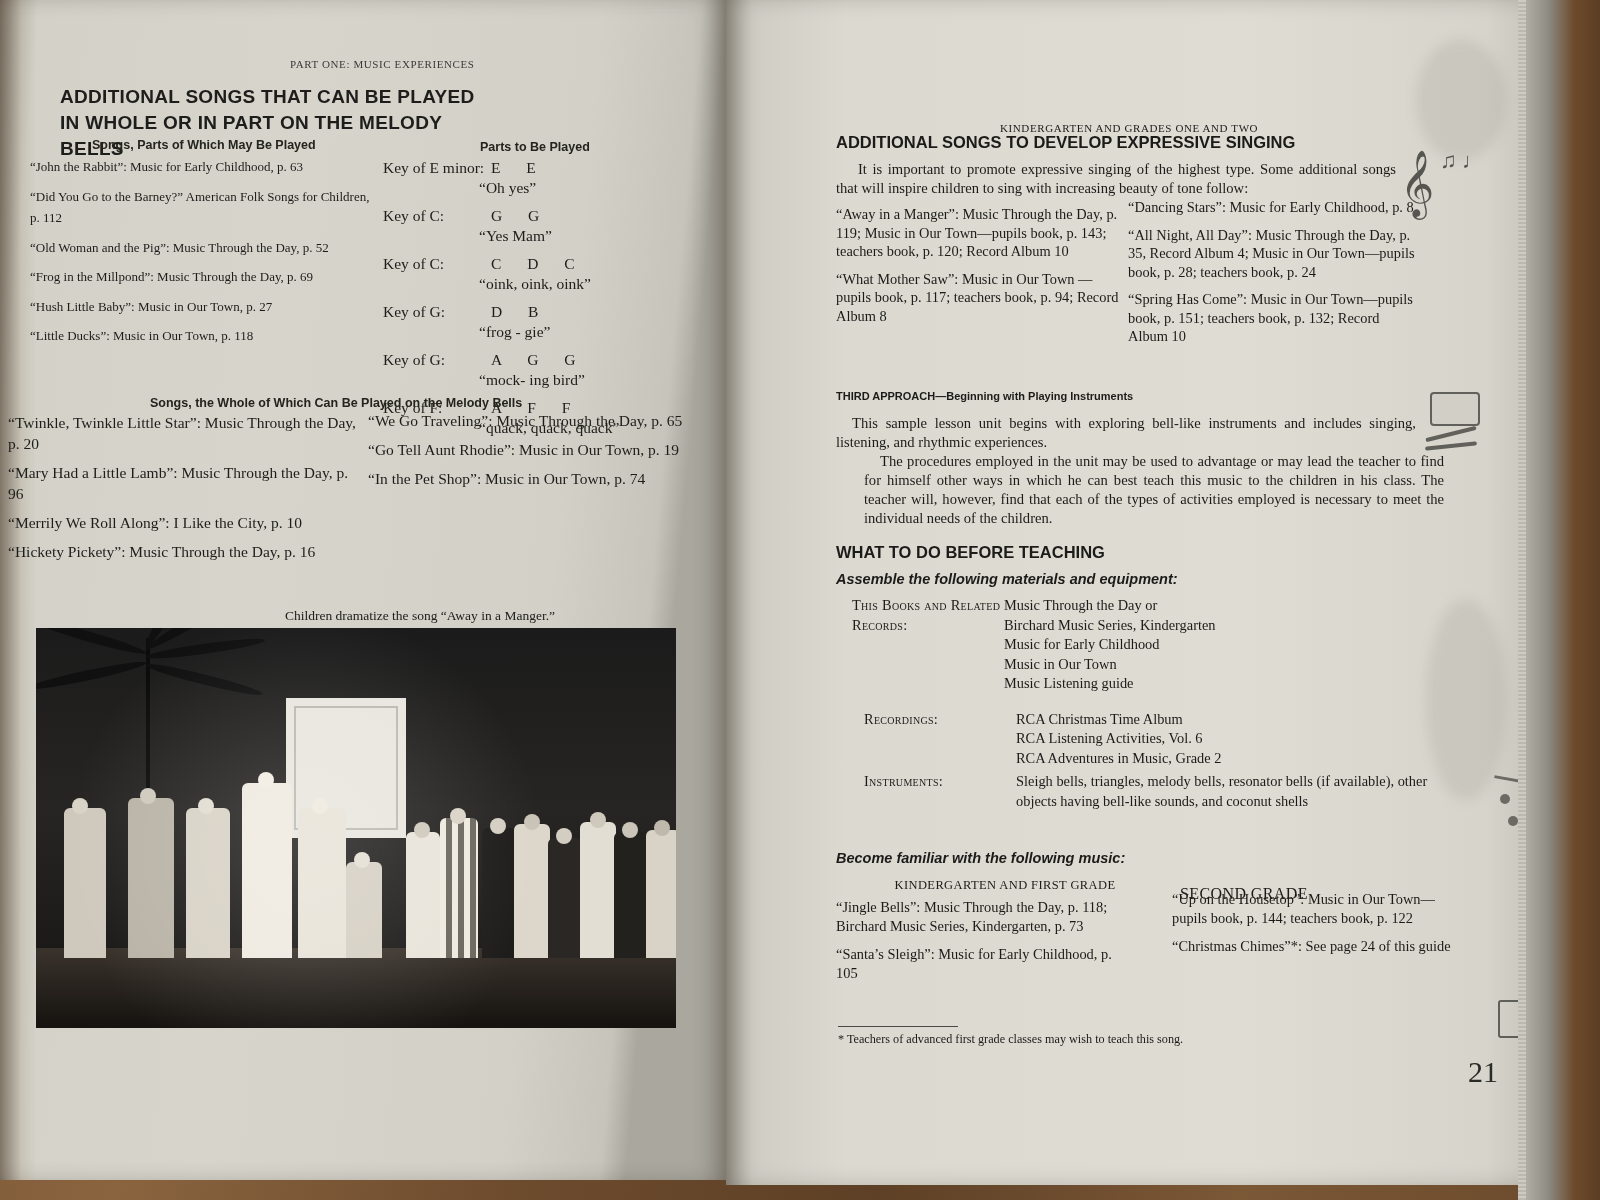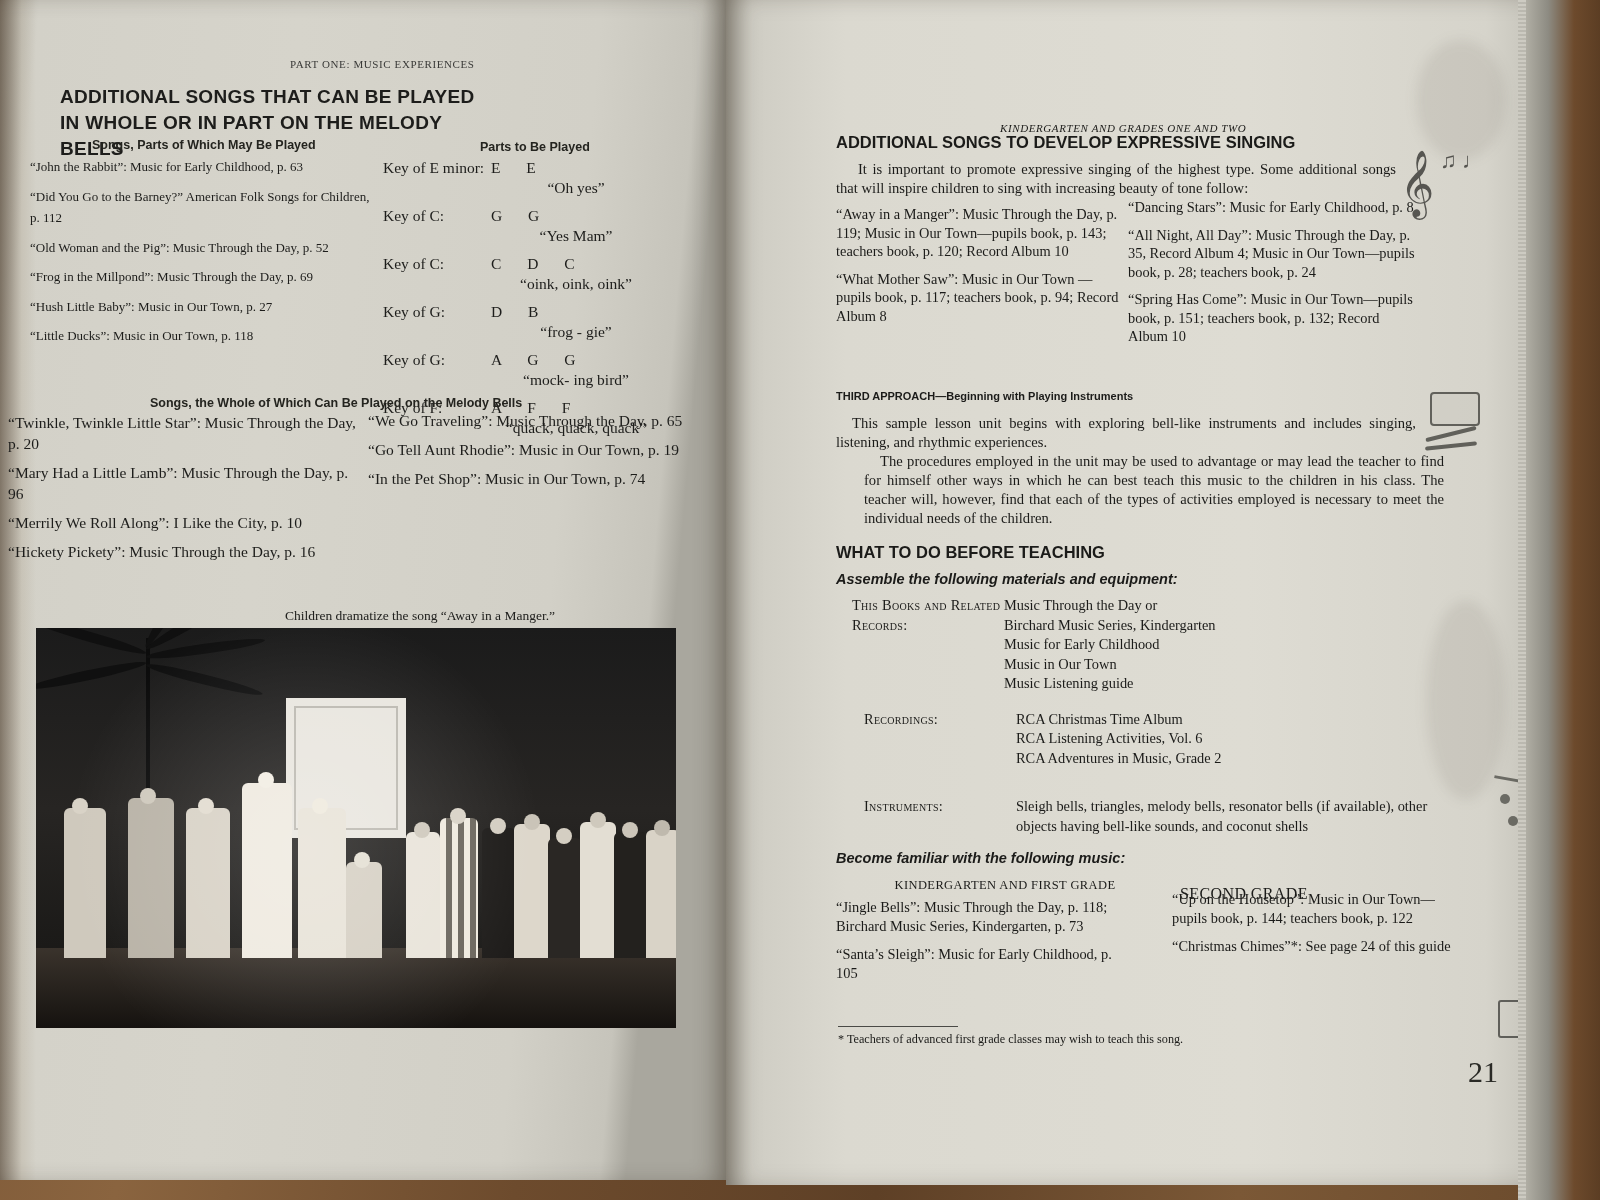--- a/index.html
+++ b/index.html
@@ -51,21 +51,21 @@
   #lp-title{position:absolute;left:60px;top:84px;width:420px;font-size:19px;line-height:26px;letter-spacing:.3px;}
   .colhead{font-family:"Liberation Sans",sans-serif;font-weight:bold;font-size:12.5px;color:#24241f;}
   #lp-colhead-left{position:absolute;left:92px;top:138px;}
   #lp-colhead-right{position:absolute;left:480px;top:140px;}
   #lp-songs{position:absolute;left:30px;top:156px;width:350px;font-size:13px;line-height:21.5px;color:#1d1d1b;}
   #lp-songs .row{margin-bottom:8px;}
   #lp-parts{position:absolute;left:383px;top:158px;width:290px;font-size:15.5px;line-height:20px;color:#1d1d1b;}
   #lp-parts .prow{margin-bottom:8px;position:relative;min-height:40px;}
   #lp-parts .key{display:inline-block;width:108px;}
   #lp-parts .notes{letter-spacing:11px;}
-  #lp-parts .lyr{display:block;text-align:center;padding-left:96px;}
+  #lp-parts .lyr{display:block;text-align:left;padding-left:96px;}
   #lp-subhead{position:absolute;left:150px;top:396px;font-family:"Liberation Sans",sans-serif;font-weight:bold;font-size:12.5px;color:#24241f;}
   #lp-whole-left{position:absolute;left:8px;top:412px;width:352px;font-size:15.5px;line-height:21px;color:#1d1d1b;}
   #lp-whole-right{position:absolute;left:368px;top:410px;width:320px;font-size:15.5px;line-height:21px;color:#1d1d1b;}
   #lp-whole-left .row,#lp-whole-right .row{margin-bottom:8px;}
   #lp-caption{position:absolute;left:160px;top:608px;width:520px;text-align:center;font-size:13.5px;color:#20201e;}
   #photo{position:absolute;left:36px;top:628px;width:640px;height:400px;background:#141414;overflow:hidden;}
 
   
   .p-floor{position:absolute;left:0;bottom:0;width:100%;height:80px;background:linear-gradient(180deg,#3a332c,#15120f);}
   .p-curtain{position:absolute;left:0;top:0;width:100%;height:330px;background:linear-gradient(180deg,#1b1b1b,#272523 55%,#1a1917);}
@@ -73,21 +73,21 @@
   .p-palm i{position:absolute;left:70px;top:0;width:4px;height:150px;background:#0c0c0c;display:block;}
   .p-leaf{position:absolute;width:120px;height:10px;background:#101010;border-radius:50%;transform-origin:left center;}
   .p-panel{position:absolute;left:250px;top:70px;width:120px;height:140px;background:#e9e6df;}
   .p-panel:after{content:"";position:absolute;inset:8px;border:2px solid #bdbab2;}
   .fig{position:absolute;bottom:70px;border-radius:6px 6px 0 0;}
   .head{position:absolute;width:16px;height:16px;border-radius:50%;}
   .p-glow{position:absolute;left:0;top:0;width:100%;height:100%;
     background:radial-gradient(circle at 42% 55%, rgba(255,255,255,.16), rgba(0,0,0,0) 55%);}
 
   
-  #rp-runhead{position:absolute;left:1000px;top:122px;font-style:italic;}
+  #rp-runhead{position:absolute;left:1000px;top:122px;}
   .rp{position:absolute;color:#1b1b19;}
   #rp-h1{left:836px;top:133px;width:560px;font-family:"Liberation Sans",sans-serif;font-weight:bold;font-size:16.5px;}
   #rp-p1{left:836px;top:160px;width:560px;font-size:14.6px;line-height:19px;text-align:justify;text-indent:22px;}
   #rp-listL{left:836px;top:205px;width:285px;font-size:14.4px;line-height:18.5px;}
   #rp-listR{left:1128px;top:198px;width:290px;font-size:14.4px;line-height:18.5px;}
   #rp-listL .row,#rp-listR .row{margin-bottom:9px;}
   #rp-h2{left:836px;top:390px;width:600px;font-family:"Liberation Sans",sans-serif;font-weight:bold;font-size:11px;}
   #rp-p2{left:836px;top:414px;width:580px;font-size:14.6px;line-height:19px;text-align:justify;text-indent:16px;}
   #rp-p3{left:864px;top:452px;width:580px;font-size:14.6px;line-height:19px;text-align:justify;text-indent:16px;}
   #rp-h3{left:836px;top:543px;width:600px;font-family:"Liberation Sans",sans-serif;font-weight:bold;font-size:16.5px;}
@@ -278,21 +278,21 @@
       </div>
     </div>
     <div class="mat-row" style="margin-top:16px">
       <div class="mat-lab" style="padding-left:12px">Recordings:</div>
       <div class="mat-val">
         <div>RCA Christmas Time Album</div>
         <div>RCA Listening Activities, Vol. 6</div>
         <div>RCA Adventures in Music, Grade 2</div>
       </div>
     </div>
-    <div class="mat-row" style="margin-top:29px">
+    <div class="mat-row" style="margin-top:4px">
       <div class="mat-lab" style="padding-left:12px">Instruments:</div>
       <div class="mat-val">
         <div>Sleigh bells, triangles, melody bells, resonator bells (if available), other objects having bell-like sounds, and coconut shells</div>
       </div>
     </div>
   </div>
 
   <div class="rp" id="rp-h5">Become familiar with the following music:</div>
   <div class="rp" id="rp-gh-k">KINDERGARTEN AND FIRST GRADE</div>
   <div class="rp" id="rp-gh-s">SECOND GRADE</div>

